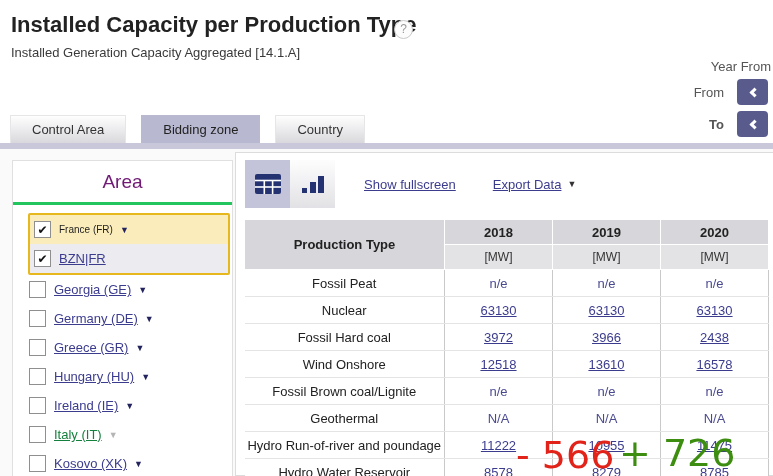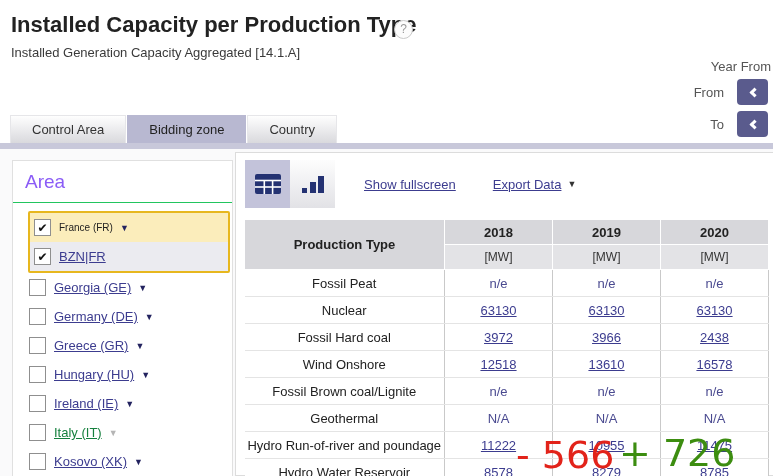--- a/index.html
+++ b/index.html
@@ -10,41 +10,41 @@
   
   .page-title{ position:absolute; left:11px; top:12px; font-size:22px; color:#222; }
   .help-icon{ position:absolute; left:394px; top:20px; width:19px; height:19px;
               border:1px solid #c9c9c9; border-radius:50%; background:#fcfcfc;
               color:#999; font-size:12px; text-align:center; line-height:17px; cursor:pointer; }
   .subtitle{ position:absolute; left:11px; top:45px; font-size:13px; color:#3a3a3a; }
 
   
   .yr-label{ position:absolute; top:59px; right:2px; font-size:13px; color:#555; }
   .yr-row{ position:absolute; right:5px; display:flex; align-items:center; }
-  .yr-row.from{ top:79px; } .yr-row.to{ top:111px; }
+  .yr-row.from{ top:79px; } .yr-row.to{ top:111px;font-weight:bold; }
   .yr-row .lbl{ font-size:13px; color:#555; margin-right:13px; }
   .collapse-btn{ width:31px; height:26px; background:#5a5b8d; border:none; border-radius:4px;
                  display:flex; align-items:center; justify-content:center; cursor:pointer; }
   .chev-left{ width:7px; height:7px; border-left:3px solid #fff; border-bottom:3px solid #fff;
               transform:rotate(45deg); margin-left:3px; }
 
   
-  .tabs{ position:absolute; left:10px; top:115px; display:flex; gap:1px; }
+  .tabs{ position:absolute; left:10px; top:115px; display:flex; gap:15px; }
   .tab{ height:28px; padding:0 21px; display:flex; align-items:center; font-size:13px;
         color:#333; background:linear-gradient(#fefefe,#d9d9dd); border:1px solid #e6e6e9;
         border-bottom:none; cursor:pointer; }
   .tab.active{ background:#b8b8d1; border-color:#b8b8d1; color:#222; }
   .tab-divider{ position:absolute; left:0; right:0; top:143px; height:6px; background:#c8c8da; }
   .content-bg{ position:absolute; left:0; right:0; top:149px; bottom:0; background:#fafafb; }
 
   
   .sidebar{ position:absolute; left:12px; top:160px; width:221px; height:330px;
             background:#fff; border:1px solid #e0e0e0; }
-  .sidebar-title{ font-size:19px; color:#8b5cf6; padding:10px 12px 9px;
-                  border-bottom:1px solid #22c55e; }
+  .sidebar-title{ font-size:19px; color:#701a75; padding:10px 12px 9px;
+                  border-bottom:3px solid #22c55e;text-align:center; }
   .sel-group{ margin:8px 3px 0 15px; width:202px; border:2px solid #e7b71e; border-radius:2px; }
   .srow{ height:29px; display:flex; align-items:center; padding-left:4px; }
   .srow.parent{ background:#fbedbb; }
   .srow.child{ background:#ebebf0; }
   .checkbox{ width:17px; height:17px; background:#fff; border:1px solid #8f8f8f;
              display:inline-flex; align-items:center; justify-content:center;
              margin-right:8px; cursor:pointer; flex:0 0 auto; }
   .checkbox i{ font-style:normal; font-size:12px; color:#111; line-height:1; }
   .srow .name{ font-size:10px; color:#1d1d1d; }
   .caret{ font-size:9px; color:#23235f; margin-left:7px; cursor:pointer; }

